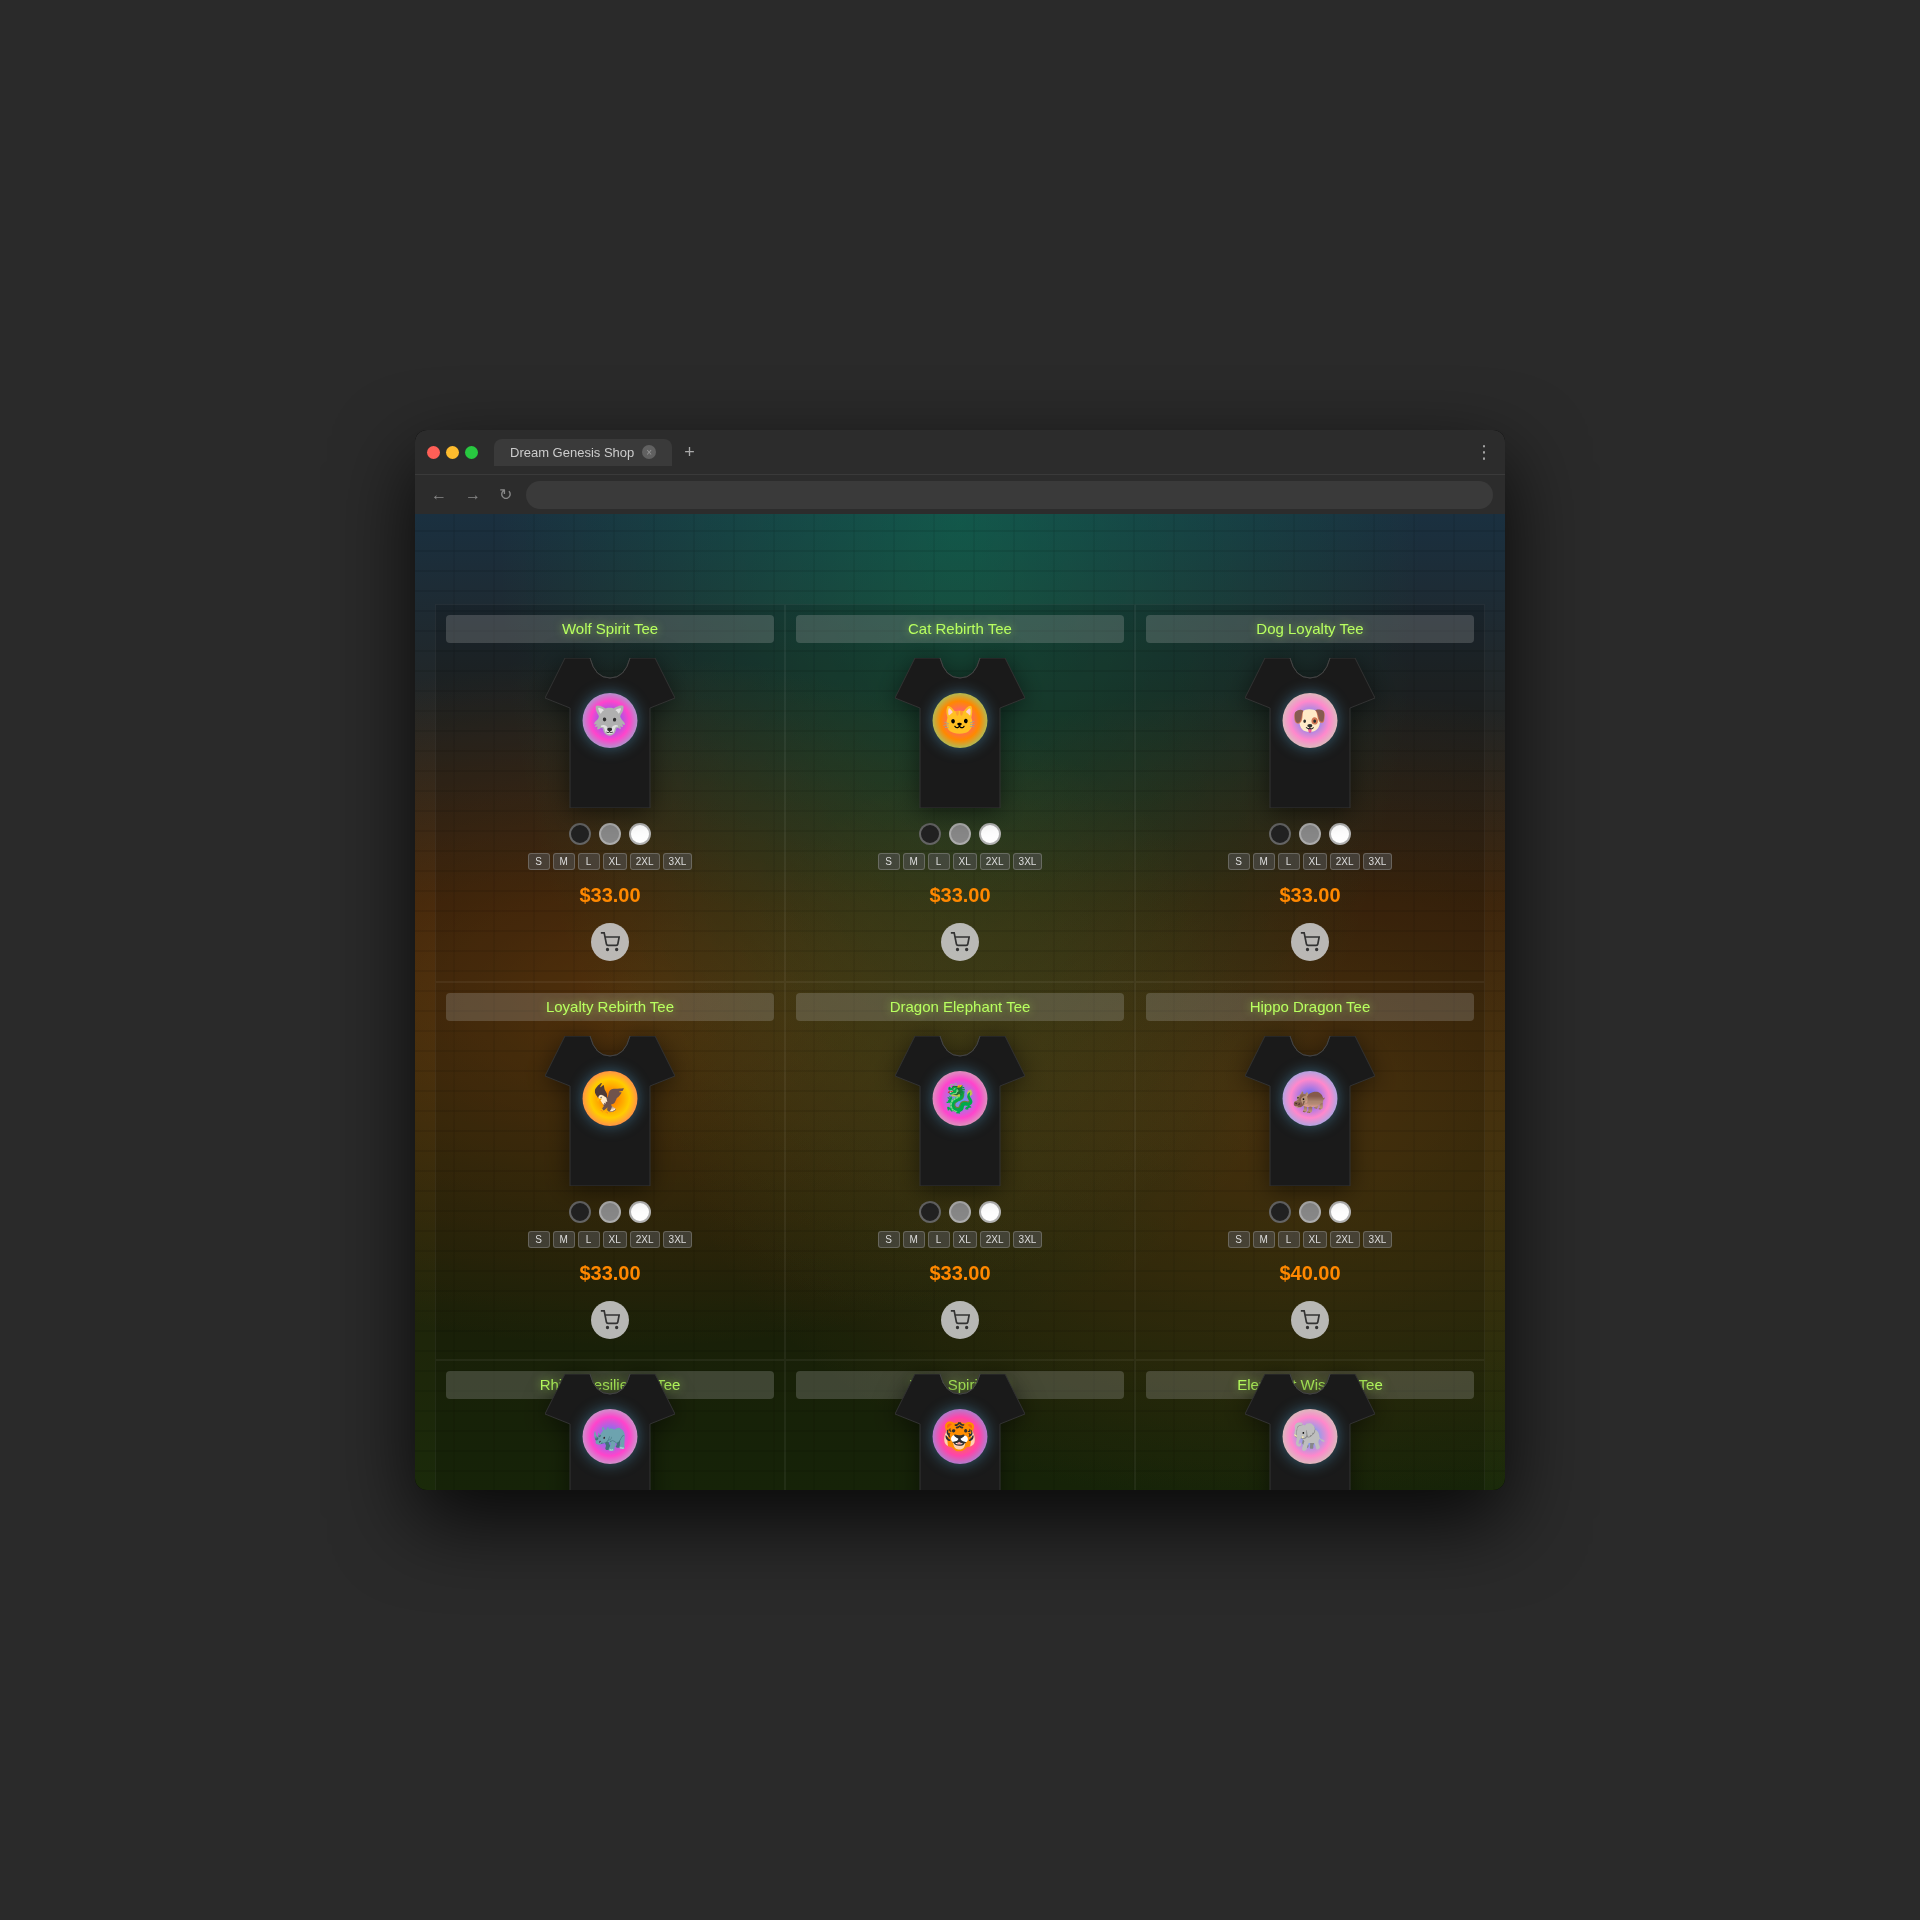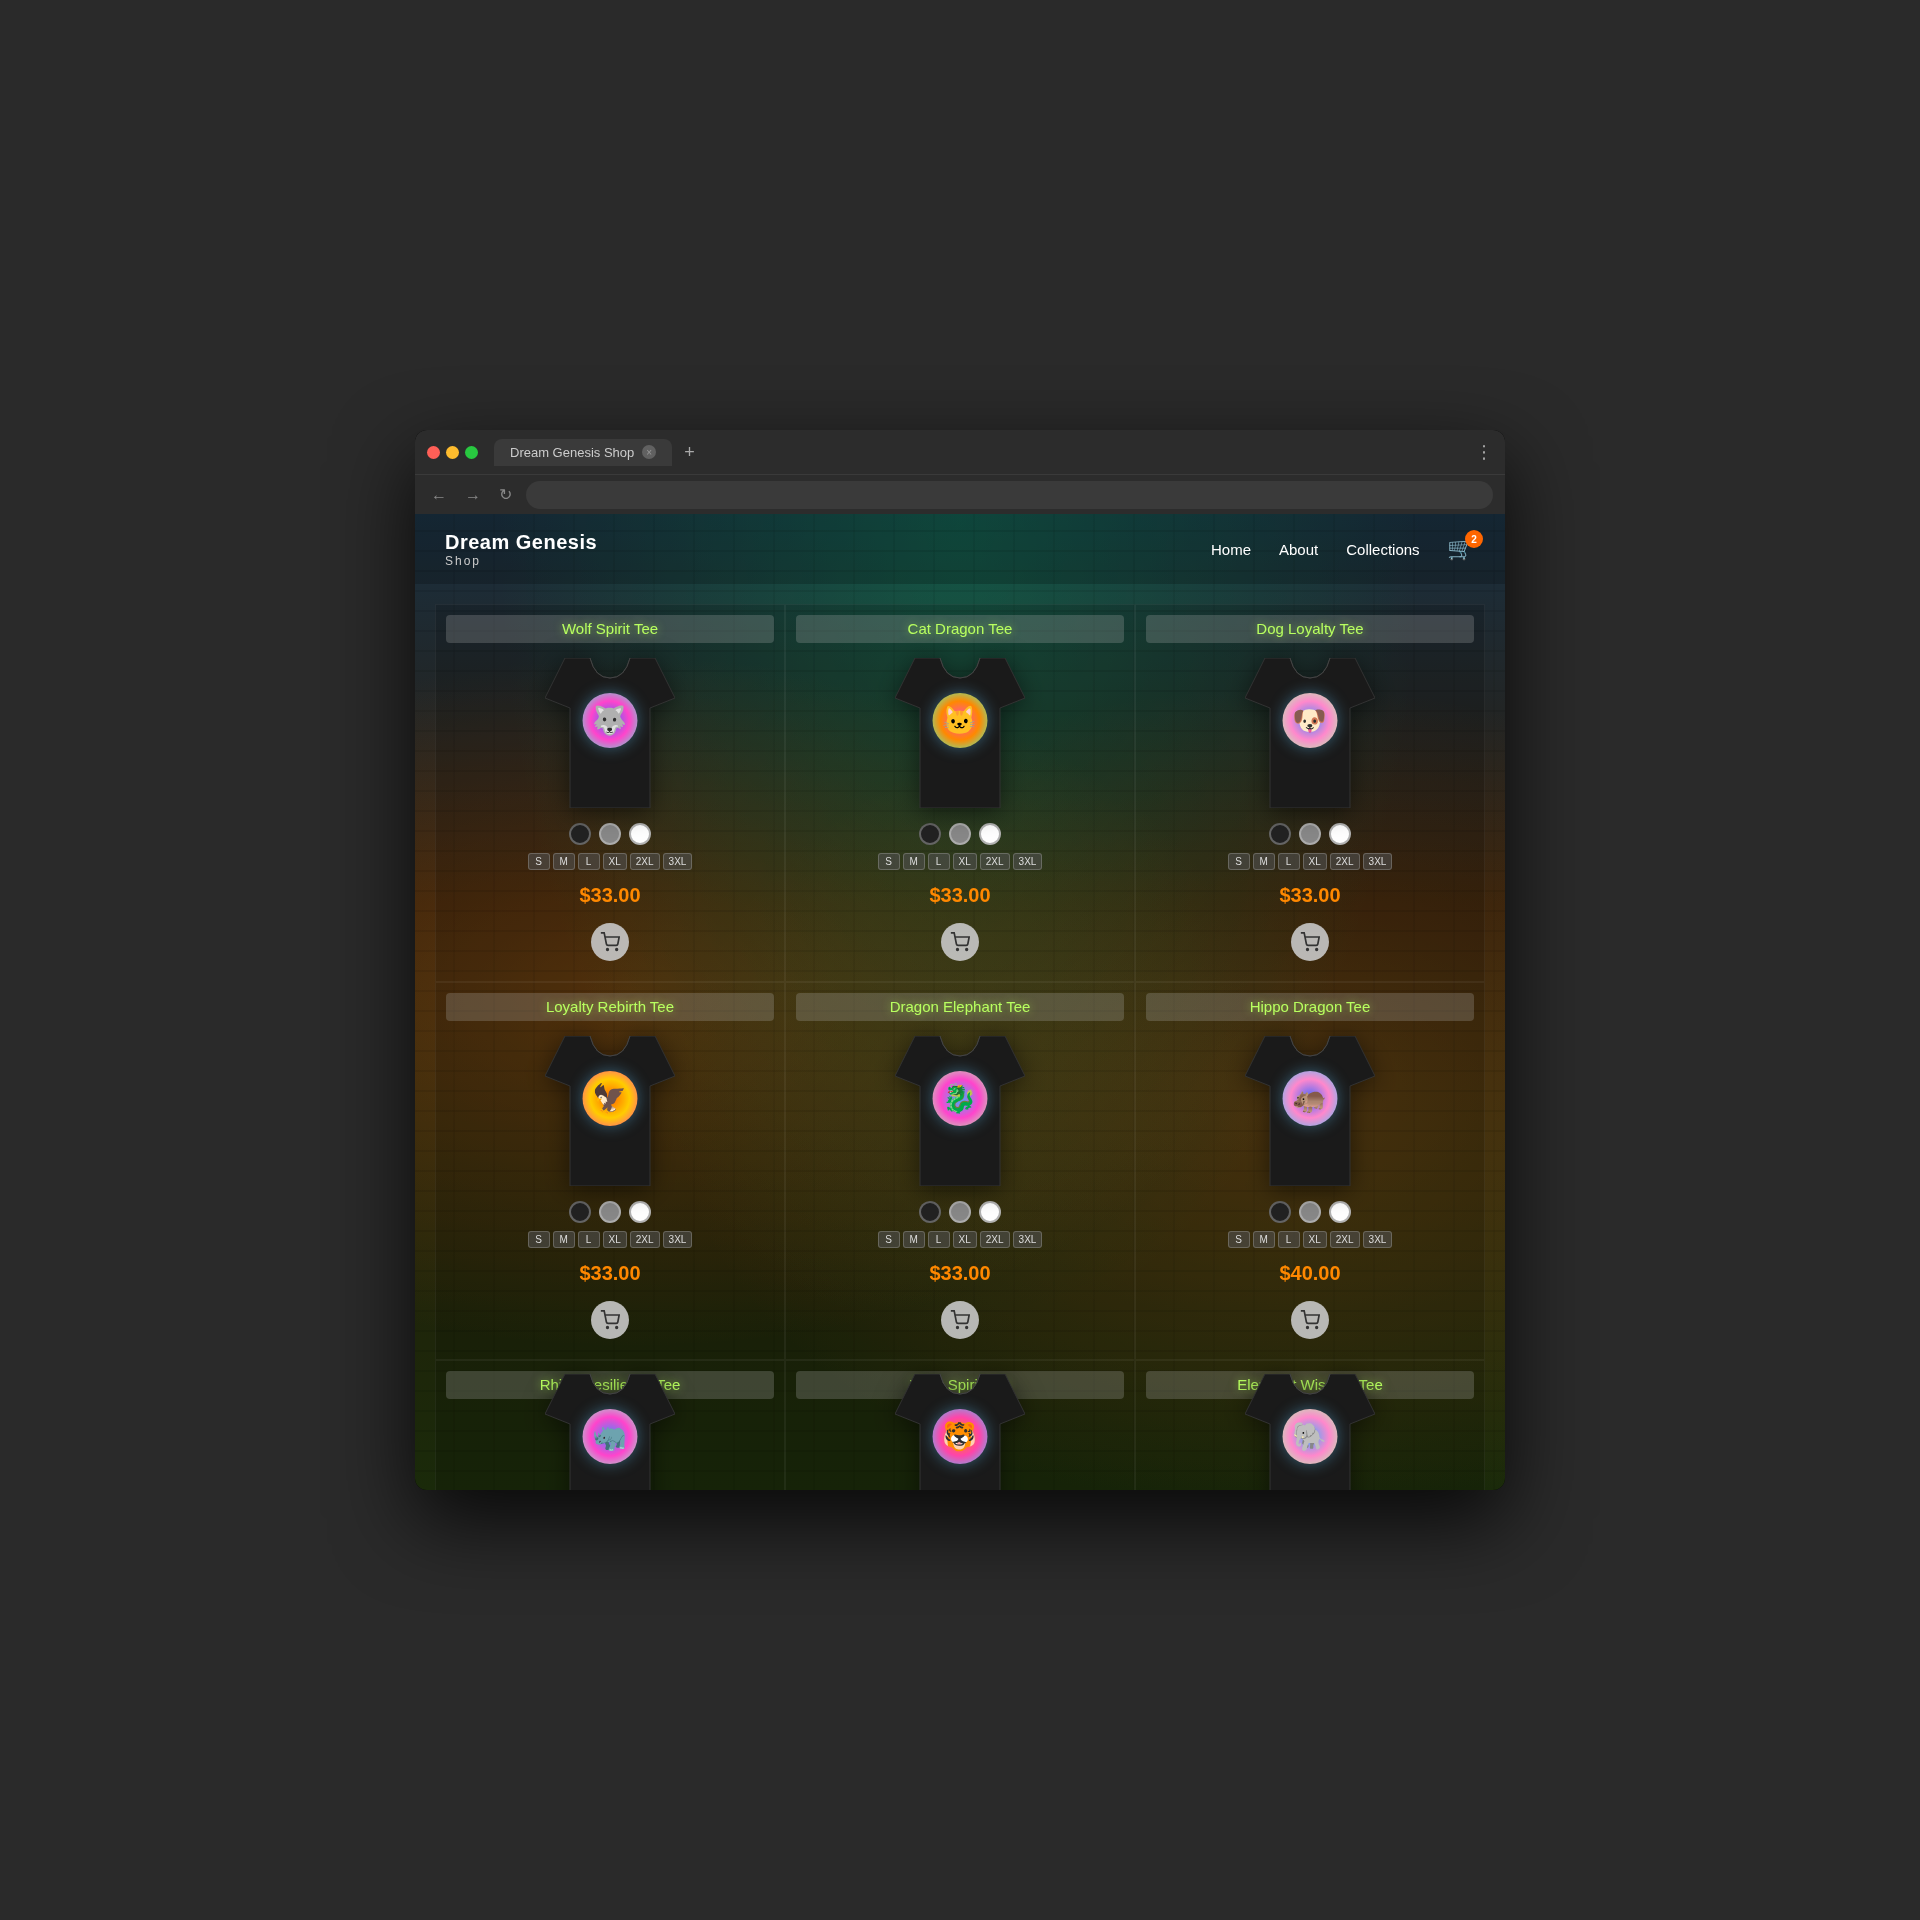--- a/index.html
+++ b/index.html
@@ -393,35 +393,20 @@
     <button class="nav-btn">←</button>
     <button class="nav-btn">→</button>
     <button class="nav-btn">↻</button>
     <input class="address-input" type="text" value="" style="">
   </div>
 
   <div class="page">
     <div class="page-bg"></div>
     <div class="brick-overlay"></div>
 
-    <nav class="navbar">
-      <div class="brand">
-        <span class="brand-name">Dream Genesis</span>
-        <span class="brand-sub">Shop</span>
-      </div>
-      <div class="nav-links">
-        <a class="nav-link">Home</a>
-        <a class="nav-link">About</a>
-        <a class="nav-link">Collections</a>
-        <div class="cart-icon">
-          🛒
-          <div class="cart-badge">2</div>
-        </div>
-      </div>
-    </nav>
 
     <div class="shop-content">
       <div class="product-grid" id="product-grid">
 
       <div class="product-card">
             <div class="product-title-banner"><span class="product-title">Wolf Spirit Tee</span></div>
             <div class="tshirt-container">
               <div class="tshirt" style="position: relative;">
       <svg viewBox="0 0 130 150" xmlns="http://www.w3.org/2000/svg">
         <path d="M20,0 L45,0 Q50,20 65,20 Q80,20 85,0 L110,0 L130,40 L105,50 L105,150 L25,150 L25,50 L0,40 Z" fill="#1a1a1a" stroke="#333" stroke-width="1"></path>
@@ -447,21 +432,21 @@
               <button class="add-to-cart-btn">
                 <svg width="20" height="20" viewBox="0 0 24 24" fill="none" stroke="#333" stroke-width="2">
                   <circle cx="9" cy="21" r="1"></circle>
                   <circle cx="20" cy="21" r="1"></circle>
                   <path d="M1 1h4l2.68 13.39a2 2 0 0 0 2 1.61h9.72a2 2 0 0 0 2-1.61L23 6H6"></path>
                 </svg>
               </button>
             </div>
           </div>
           <div class="product-card">
-            <div class="product-title-banner"><span class="product-title">Cat Dragon Tee</span></div>
+            <div class="product-title-banner"><span class="product-title">Cat Rebirth Tee</span></div>
             <div class="tshirt-container">
               <div class="tshirt" style="position: relative;">
       <svg viewBox="0 0 130 150" xmlns="http://www.w3.org/2000/svg">
         <path d="M20,0 L45,0 Q50,20 65,20 Q80,20 85,0 L110,0 L130,40 L105,50 L105,150 L25,150 L25,50 L0,40 Z" fill="#1a1a1a" stroke="#333" stroke-width="1"></path>
         <path d="M45,0 Q50,20 65,20 Q80,20 85,0" fill="none" stroke="#444" stroke-width="1"></path>
       </svg>
     <div class="tshirt-design" style="background: radial-gradient(circle, rgb(255, 68, 204), rgb(255, 136, 0), rgb(68, 255, 204)); box-shadow: rgba(100, 200, 255, 0.4) 0px 0px 15px;">🐱</div></div>
             </div>
             <div class="color-swatches">
               <div class="swatch dark"></div>

